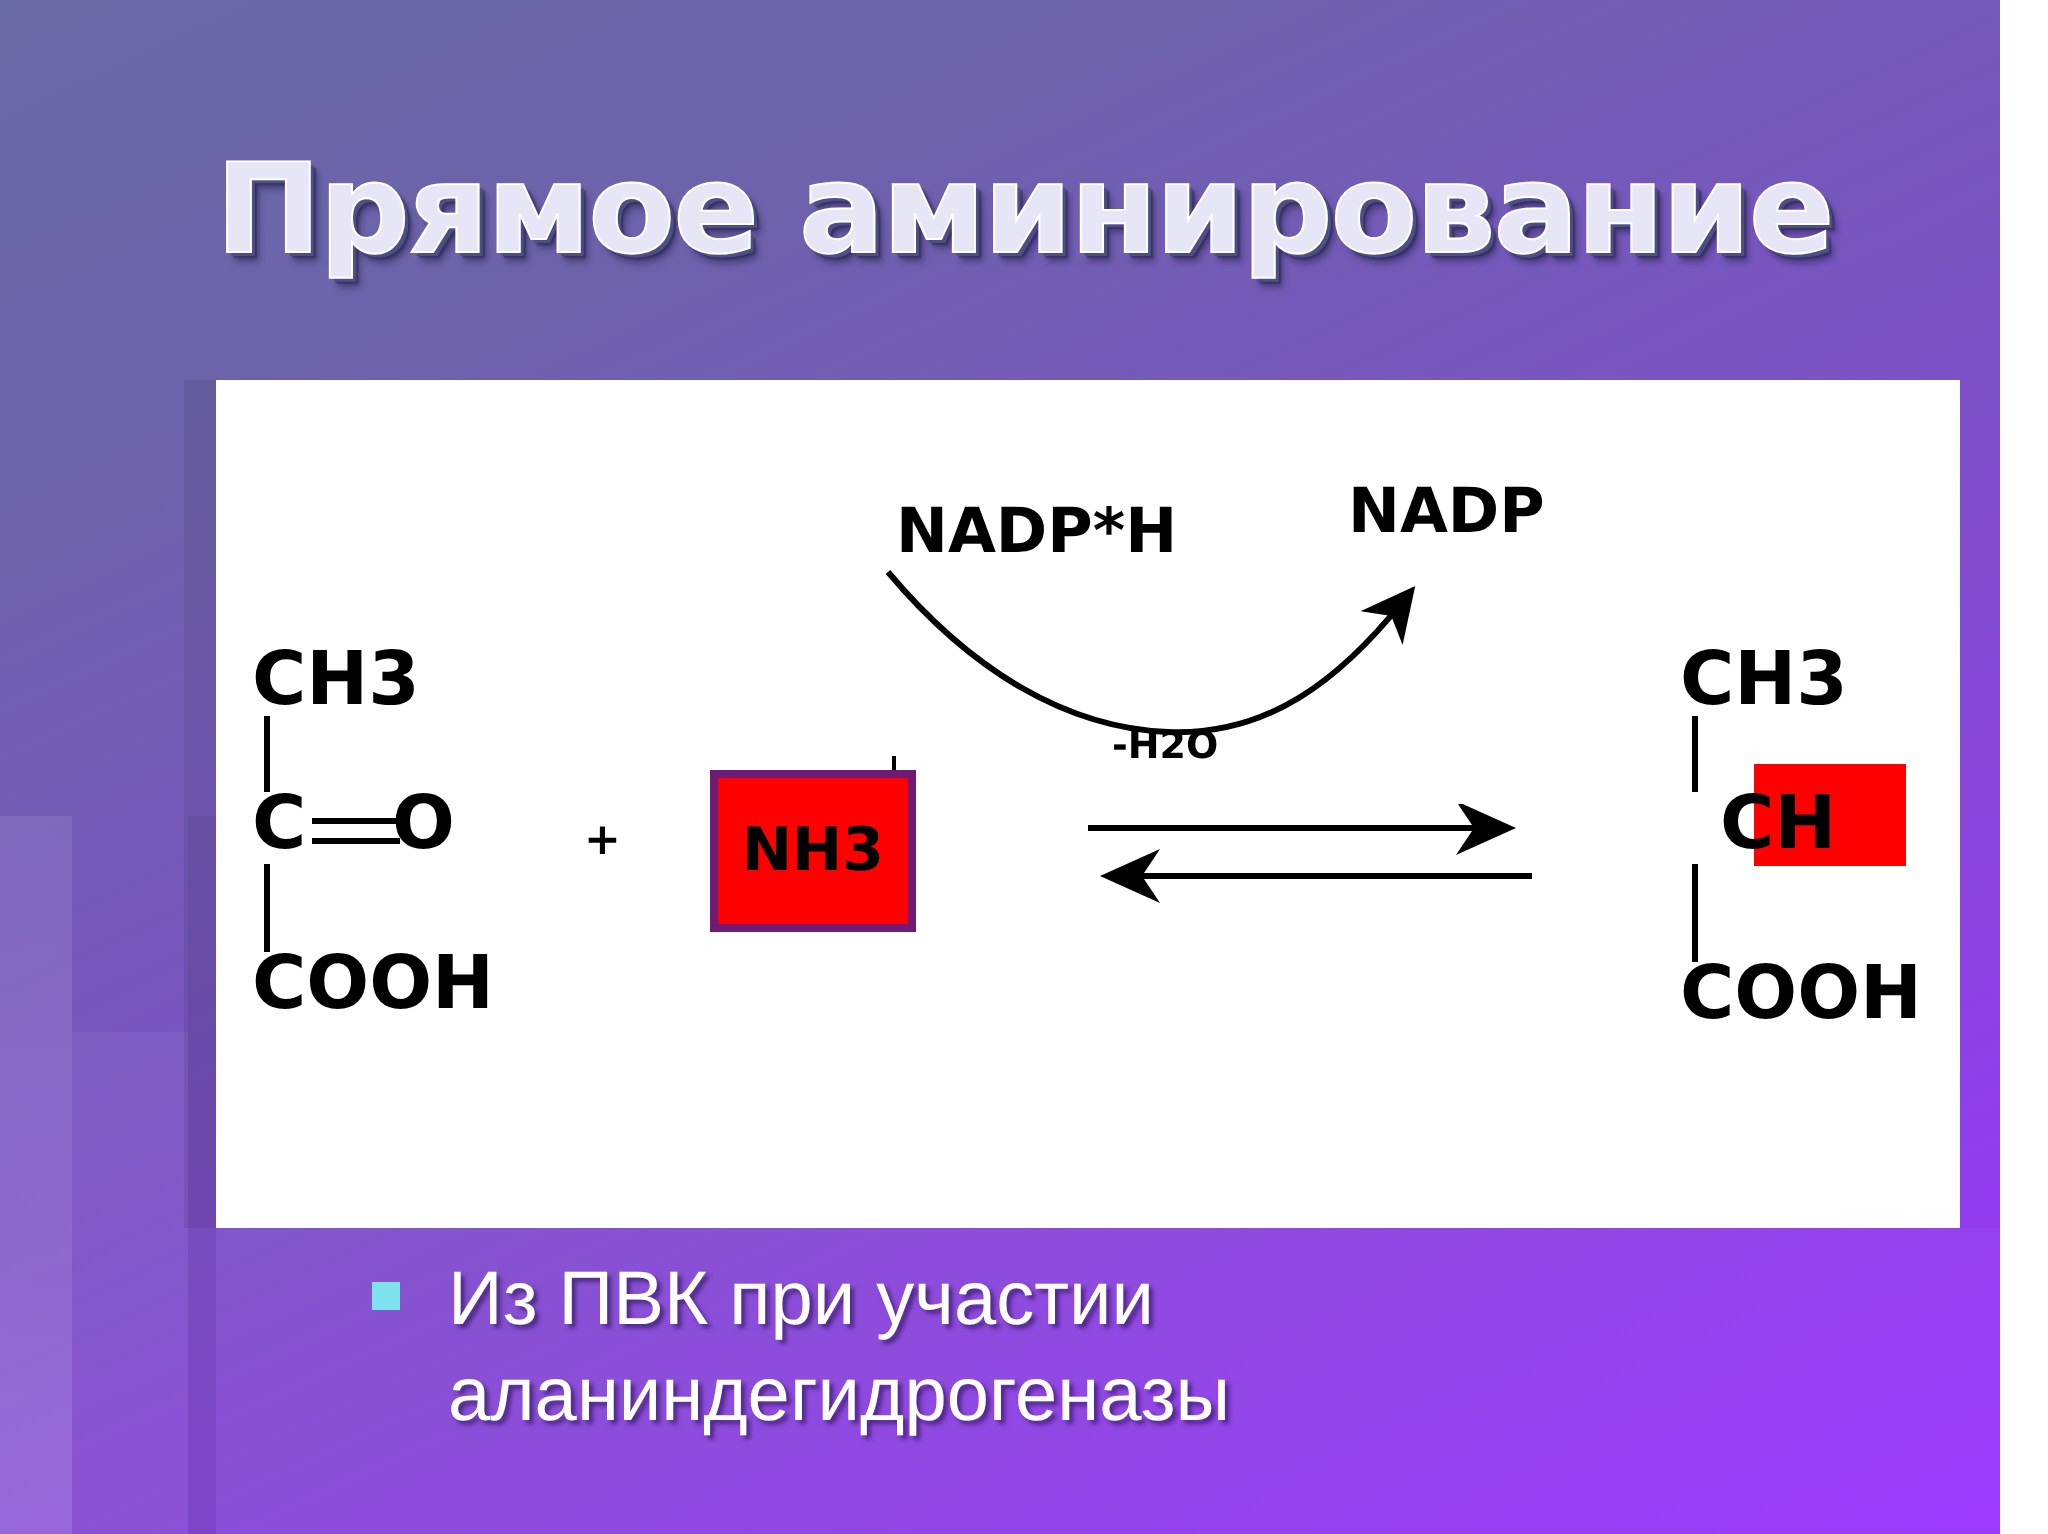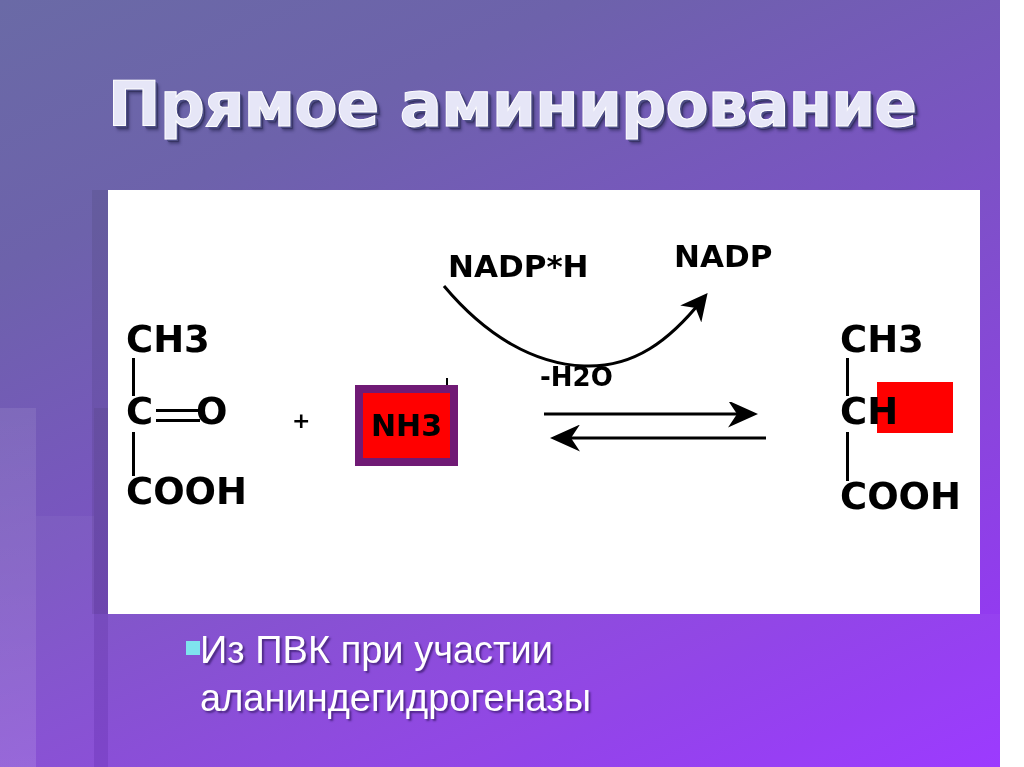--- a/index.html
+++ b/index.html
@@ -143,21 +143,21 @@
   }
 
   
   #nh3-box {
     position: absolute;
     left: 247px;
     top: 195px;
     width: 103px;
     height: 81px;
     background: #ff0000;
-    border: 8px solid #701a75;
+    border: 4px solid #701a75;
     box-sizing: border-box;
     display: flex;
     align-items: center;
     justify-content: center;
   }
   #nh3-label {
     font-family: "DejaVu Sans", sans-serif;
     font-weight: bold;
     font-size: 30px;
     color: #000000;
@@ -179,32 +179,32 @@
   
   #cofactor-arrow {
     position: absolute;
     left: 330px;
     top: 88px;
     width: 290px;
     height: 108px;
   }
 
   
-  #h2o-label { left: 432px; top: 172px; font-size: 26px; }
+  #h2o-label { left: 448px; top: 172px; font-size: 19px; }
   #rev-arrows {
     position: absolute;
     left: 432px;
     top: 212px;
     width: 230px;
     height: 52px;
   }
 
   
   #rm-ch3  { left: 732px; top: 128px; font-size: 37px; }
-  #rm-ch   { left: 732px; top: 200px; font-size: 37px; }
+  #rm-ch   { left: 752px; top: 200px; font-size: 37px; }
   #rm-cooh { left: 732px; top: 285px; font-size: 37px; }
   #rm-bond-top    { left: 738px; top: 168px; height: 38px; }
   #rm-bond-bottom { left: 738px; top: 242px; height: 49px; }
   #nh2-box {
     position: absolute;
     left: 769px;
     top: 192px;
     width: 76px;
     height: 51px;
     background: #ff0000;
@@ -217,20 +217,21 @@
   }
 
   
   #bullet-row {
     position: absolute;
     left: 186px;
     top: 626px;
     width: 700px;
     display: flex;
     align-items: flex-start;
+    gap: 24px;
   }
   #bullet-marker {
     flex: 0 0 auto;
     width: 14px;
     height: 14px;
     background: #7fe3ee;
     margin-top: 15px;
   }
   #bullet-text {
     font-family: "Liberation Sans", sans-serif;

